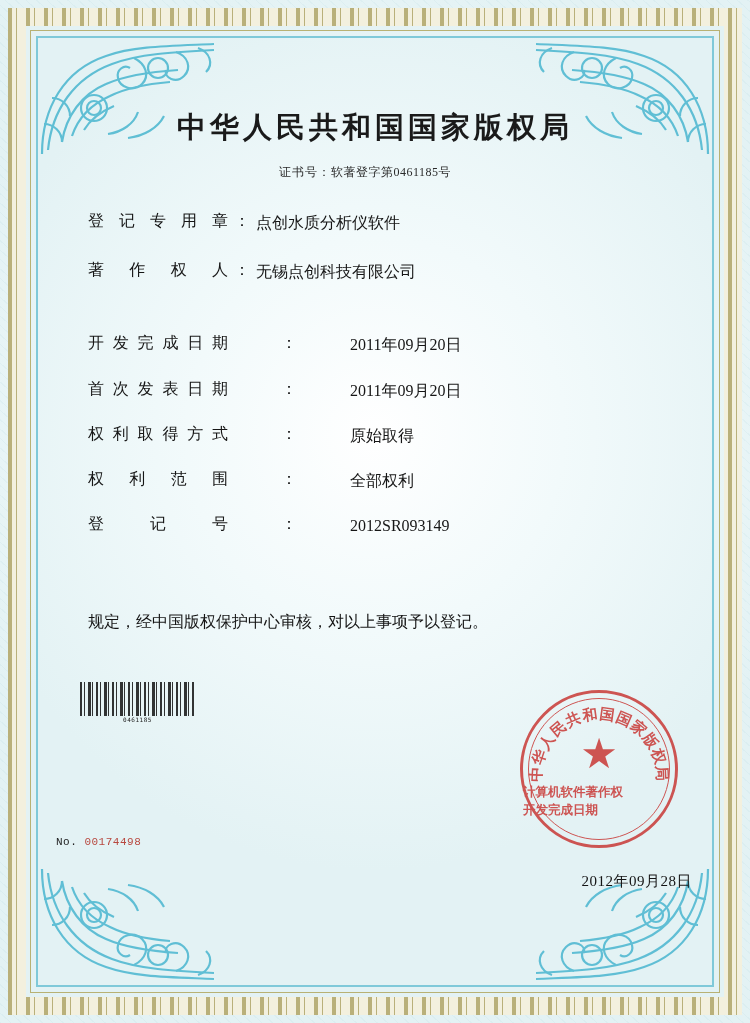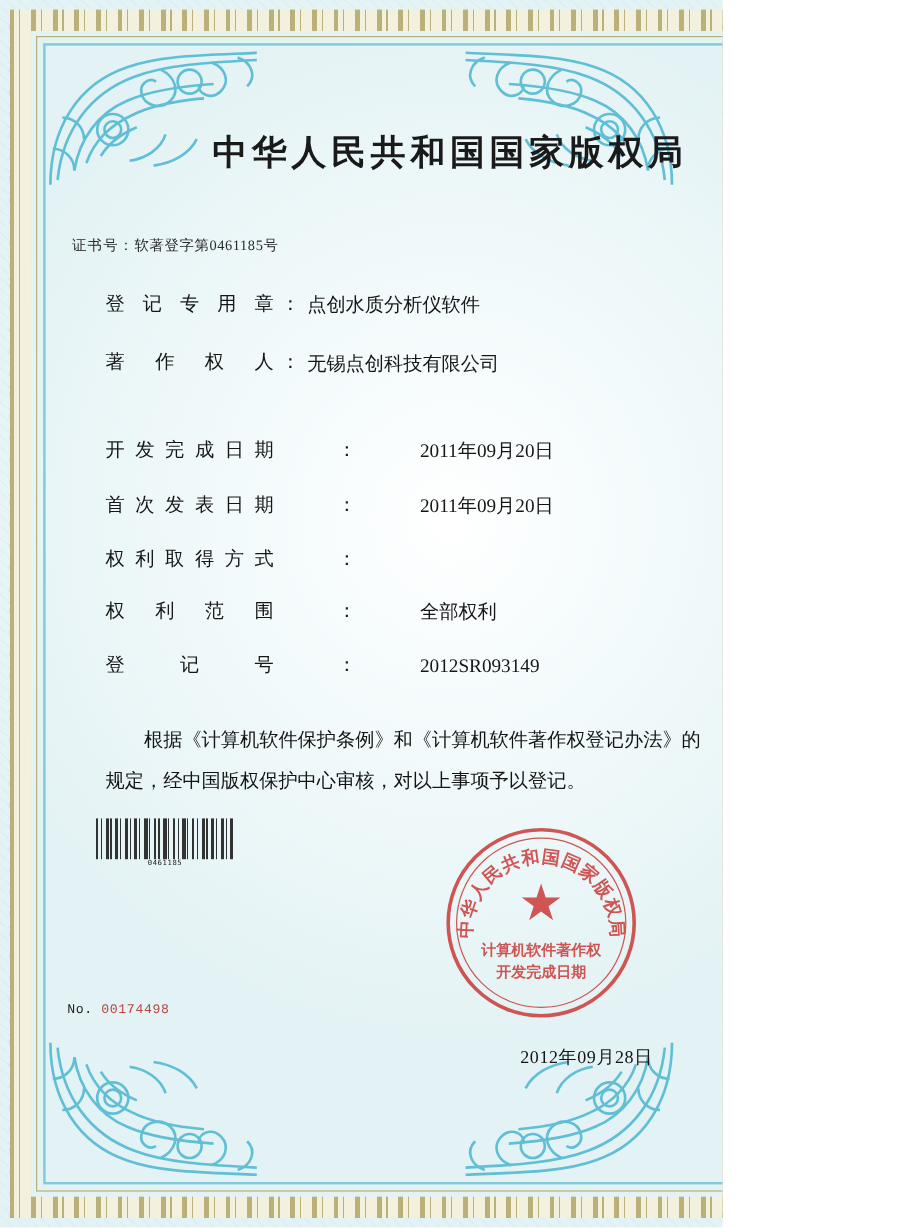--- a/index.html
+++ b/index.html
@@ -5,21 +5,21 @@
   html, body {
     margin: 0;
     padding: 0;
     background: #ffffff;
   }
   body {
     font-family: "Liberation Serif", "DejaVu Serif", serif;
   }
   .page {
     position: relative;
-    width: 602px;
+    width: 750px;
     height: 1023px;
     overflow: hidden;
     background: #eef7f8;
     background-image:
       radial-gradient(ellipse 60% 45% at 50% 42%, #ffffff 0%, #f2fafb 45%, #e3f2f4 100%);
   }
   
   .watermark {
     position: absolute;
     inset: 0;
@@ -112,24 +112,24 @@
   .title-sub {
     text-align: center;
     font-size: 34px;
     letter-spacing: 3px;
     font-weight: bold;
     color: #111;
     margin-top: 22px;
     font-family: "Liberation Serif", "DejaVu Serif", serif;
   }
   .cert-no {
-    text-align: left;
+    text-align: center;
     font-size: 12px;
     color: #2a2a2a;
-    margin-top: 48px;
+    margin-top: 16px;
     padding-right: 20px;
     letter-spacing: 0.5px;
   }
   .cert-no .lbl { letter-spacing: 1px; }
 
   .field {
     display: flex;
     align-items: flex-start;
     margin-top: 26px;
     font-size: 16px;
@@ -232,21 +232,21 @@
     font-size: 15px;
     font-weight: bold;
     fill: #c8322f;
     letter-spacing: 1px;
   }
   .seal-bottom {
     position: absolute;
     left: 0;
     right: 0;
     top: 90px;
-    text-align: center;
+    text-align: left;
     font-size: 12.5px;
     font-weight: bold;
     line-height: 1.45;
     color: #c8322f;
     font-family: "Liberation Sans", sans-serif;
   }
 
   .footer-no {
     position: absolute;
     left: 56px;
@@ -395,36 +395,37 @@
 
     <div class="field tight">
       <span class="k">首次发表日期</span>
       <span class="colon">：</span>
       <span class="v">2011年09月20日</span>
     </div>
 
     <div class="field tight">
       <span class="k">权利取得方式</span>
       <span class="colon">：</span>
+      <span class="v">原始取得</span>
     </div>
 
     <div class="field tight">
       <span class="k">权利范围</span>
       <span class="colon">：</span>
       <span class="v">全部权利</span>
     </div>
 
     <div class="field tight">
       <span class="k">登记号</span>
       <span class="colon">：</span>
       <span class="v">2012SR093149</span>
     </div>
 
     <div class="para">
-      <span class="indent"></span><span>根据《计算机软件保护条例》和《计算机软件著作权登记办法》的</span><br>
+      <span class="indent"></span><br>
       <span>规定，经中国版权保护中心审核，对以上事项予以登记。</span>
     </div>
 
   </div>
 
   <div class="barcode"></div>
   <div class="barcode-text">0461185</div>
 
   <div class="seal">
     <div class="seal-inner-ring"></div>

